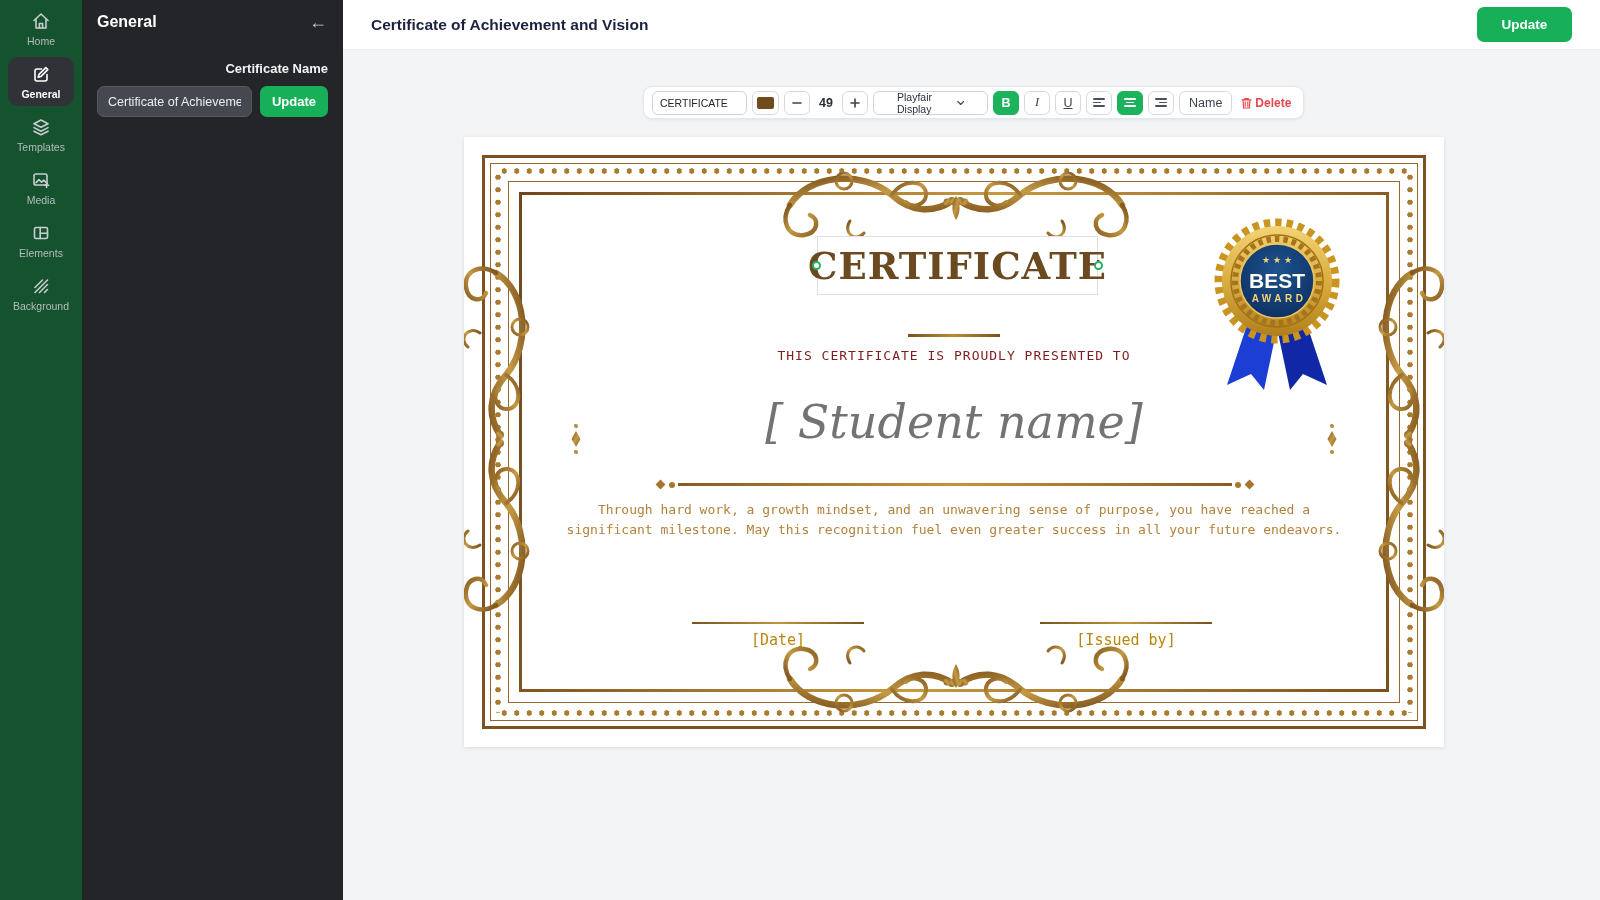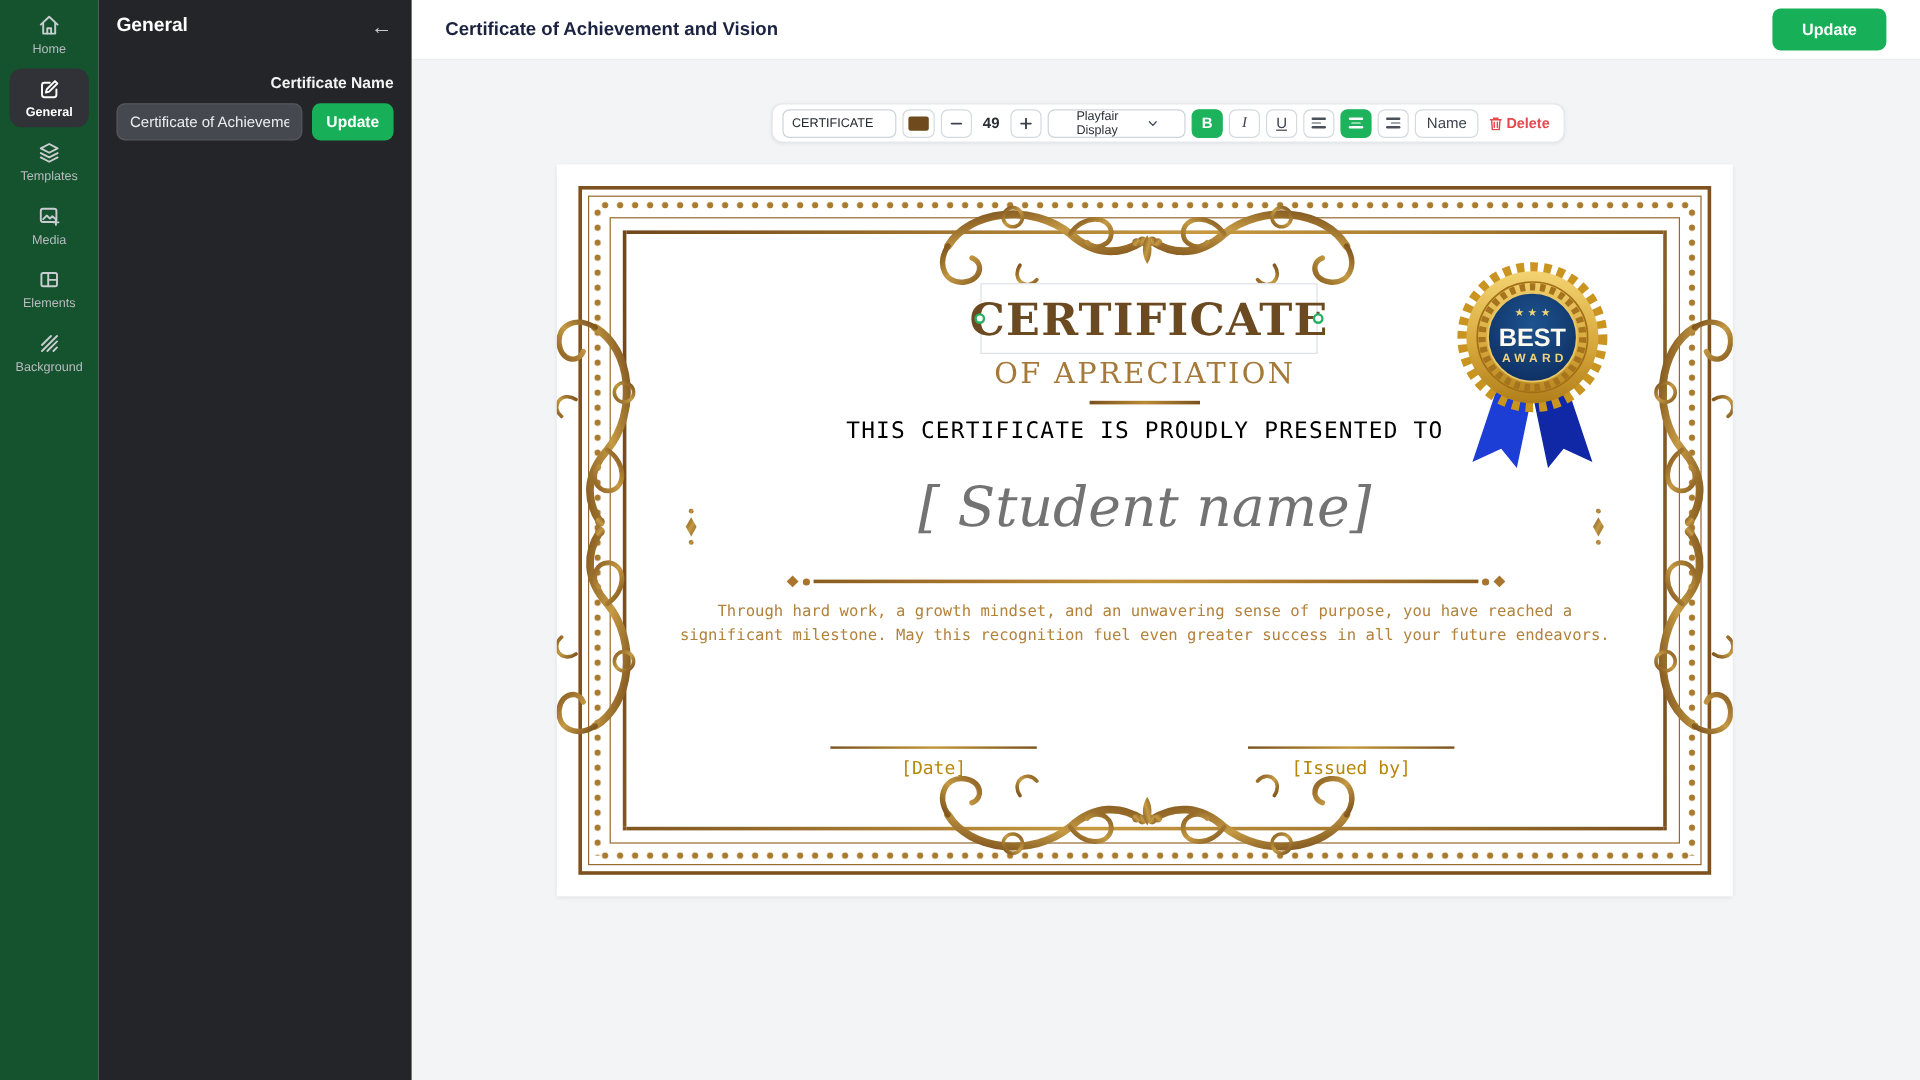--- a/index.html
+++ b/index.html
@@ -65,21 +65,21 @@
   .dots-right  { top:34px; bottom:34px; right:30px;  width:8px;  background-size:8px 12.5px; }
   .orn-svg { position:absolute; inset:0; pointer-events:none; }
 
   .cert-abs { position:absolute; left:0; width:100%; text-align:center; }
   .sel-box { position:absolute; left:353px; top:99px; width:281px; height:59px; background:#fff; border:1px solid #dde1e6; display:flex; align-items:center; justify-content:center; cursor:move; }
   .cert-title { font-family:"DejaVu Serif","Liberation Serif",serif; font-weight:700; font-size:37px; letter-spacing:1px; color:#6b4a22; }
   .handle { position:absolute; width:9px; height:9px; border-radius:50%; background:#fff; border:2px solid #27b061; top:50%; margin-top:-5px; cursor:ew-resize; }
   .handle-l { left:-6px; } .handle-r { right:-6px; }
   .cert-sub { top:160px; font-family:"DejaVu Serif","Liberation Serif",serif; font-size:24px; letter-spacing:2px; color:#a5793a; }
   .sub-rule { position:absolute; left:444px; top:197px; width:92px; height:2.5px; background:linear-gradient(90deg,#7a511e,#b98a35,#7a511e); }
-  .cert-presented { top:211px; font-family:"DejaVu Sans Mono","Liberation Mono",monospace; font-size:19px; letter-spacing:1px; color:#000000; }
+  .cert-presented { top:211px; font-family:"DejaVu Sans Mono","Liberation Mono",monospace; font-size:13px; letter-spacing:1px; color:#7f1d1d; }
   .cert-student { top:258px; font-family:"DejaVu Serif","Liberation Serif",serif; font-style:italic; font-size:46px; color:#737373; }
   .divider { position:absolute; left:191px; top:344px; width:600px; display:flex; align-items:center; }
   .divider .line { flex:1; height:2.5px; background:linear-gradient(90deg,#8a5c1f,#c2953c,#8a5c1f); }
   .divider .dot { width:6px; height:6px; border-radius:50%; background:#a9752c; margin:0 3px; }
   .divider .dia { width:7px; height:7px; background:#a9752c; transform:rotate(45deg); margin:0 2px; }
   .cert-body { position:absolute; left:95px; top:363px; width:790px; text-align:center; font-family:"DejaVu Sans Mono","Liberation Mono",monospace; font-size:13px; line-height:20px; color:#b2823a; }
   .sign { position:absolute; top:485px; width:172px; border-top:2.5px solid; border-image:linear-gradient(90deg,#7a511e,#c2953c,#7a511e) 1; text-align:center; padding-top:7px; font-family:"DejaVu Sans Mono","Liberation Mono",monospace; font-size:15px; color:#b8860b; }
   .sign-date { left:228px; } .sign-issued { left:576px; }
   .badge-svg { position:absolute; left:747px; top:68px; }
 </style>
@@ -264,21 +264,20 @@
       <use href="#sparkle" transform="translate(112,302)"></use>
       <use href="#sparkle" transform="translate(868,302)"></use>
     </svg>
 
     <div class="sel-box">
       <span class="cert-title">CERTIFICATE</span>
       <span class="handle handle-l"></span>
       <span class="handle handle-r"></span>
     </div>
 
-    <div class="cert-abs cert-sub">OF APRECIATION</div>
     <div class="sub-rule"></div>
     <div class="cert-abs cert-presented">THIS CERTIFICATE IS PROUDLY PRESENTED TO</div>
     <div class="cert-abs cert-student">[ Student name]</div>
 
     <div class="divider">
       <span class="dia"></span>
         <span class="dot"></span>
       <span class="line"></span>
       <span class="dot"></span>
         <span class="dia"></span>

